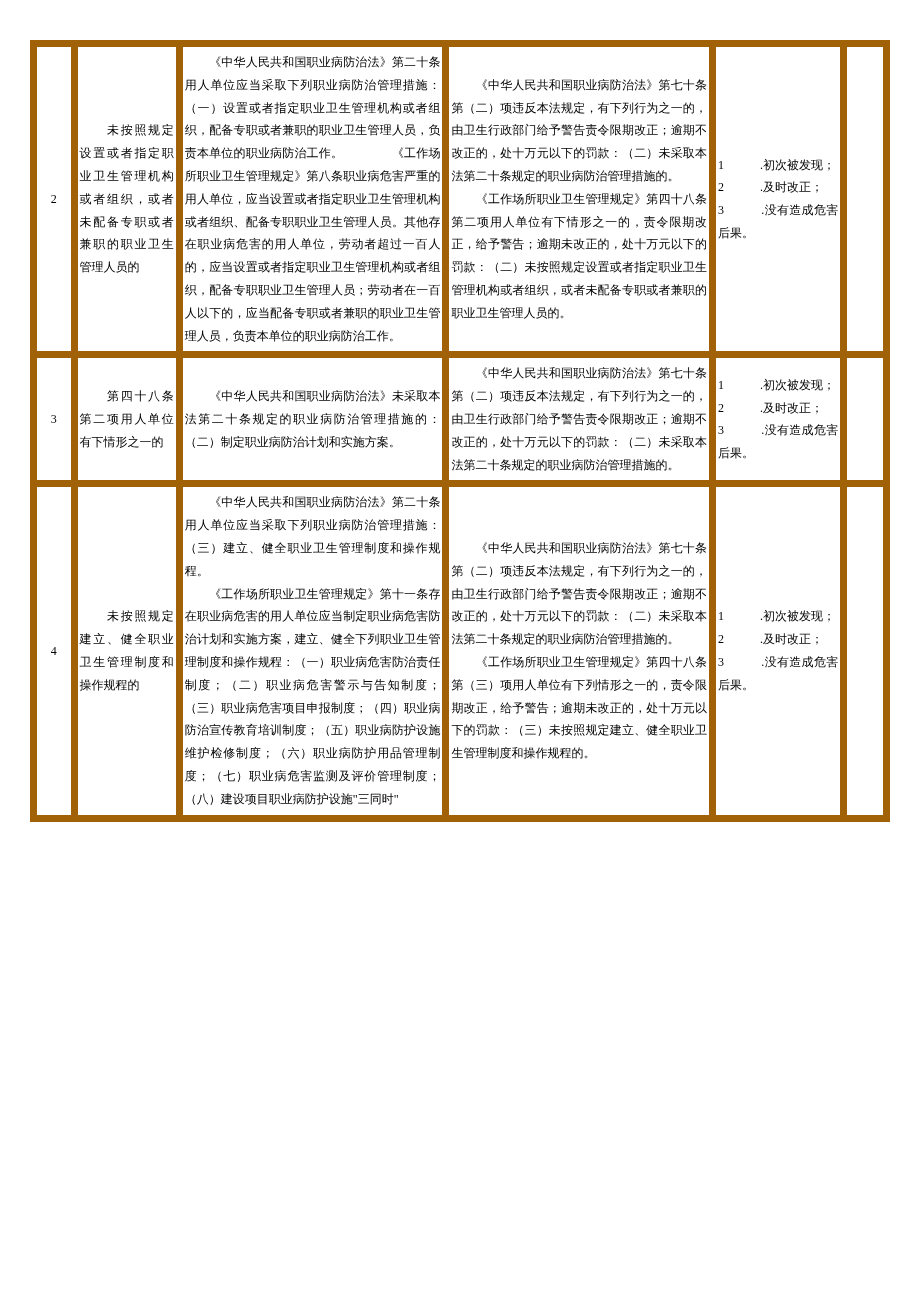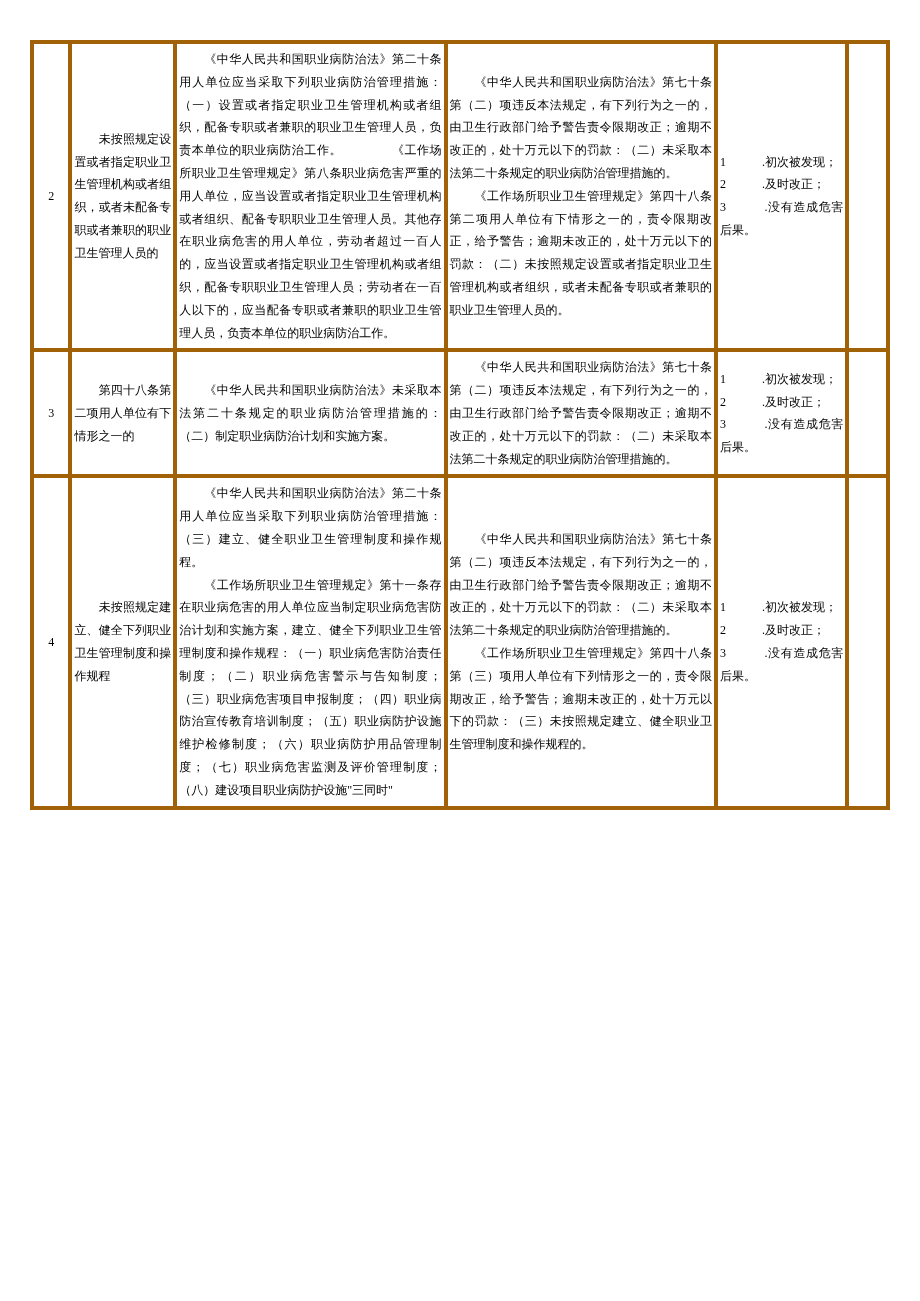--- a/index.html
+++ b/index.html
@@ -10,21 +10,21 @@
     margin: 0;
     padding: 40px 30px;
     line-height: 1.9;
   }
   table {
     border-collapse: collapse;
     width: 100%;
     table-layout: fixed;
   }
   td {
-    border: 4px solid #a16207;
+    border: 7px solid #a16207;
     vertical-align: middle;
     padding: 4px 2px;
     text-align: justify;
     text-justify: inter-ideograph;
     word-break: break-all;
   }
   td.num {
     text-align: center;
     width: 28px;
   }
@@ -50,20 +50,20 @@
     <tr>
       <td class="num">3</td>
       <td class="c2">　　第四十八条第二项用人单位有下情形之一的</td>
       <td class="c3">　　《中华人民共和国职业病防治法》未采取本法第二十条规定的职业病防治管理措施的：（二）制定职业病防治计划和实施方案。</td>
       <td class="c4">　　《中华人民共和国职业病防治法》第七十条第（二）项违反本法规定，有下列行为之一的，由卫生行政部门给予警告责令限期改正；逾期不改正的，处十万元以下的罚款：（二）未采取本法第二十条规定的职业病防治管理措施的。</td>
       <td class="c5">1　　　.初次被发现；<br>2　　　.及时改正；<br>3　　　.没有造成危害后果。</td>
       <td class="c6"></td>
     </tr>
     <tr>
       <td class="num">4</td>
-      <td class="c2">　　未按照规定建立、健全下列职业卫生管理制度和操作规程</td>
+      <td class="c2">　　未按照规定建立、健全职业卫生管理制度和操作规程的</td>
       <td class="c3">　　《中华人民共和国职业病防治法》第二十条用人单位应当采取下列职业病防治管理措施：（三）建立、健全职业卫生管理制度和操作规程。<br>　　《工作场所职业卫生管理规定》第十一条存在职业病危害的用人单位应当制定职业病危害防治计划和实施方案，建立、健全下列职业卫生管理制度和操作规程：（一）职业病危害防治责任制度；（二）职业病危害警示与告知制度；（三）职业病危害项目申报制度；（四）职业病防治宣传教育培训制度；（五）职业病防护设施维护检修制度；（六）职业病防护用品管理制度；（七）职业病危害监测及评价管理制度；（八）建设项目职业病防护设施"三同时"</td>
       <td class="c4">　　《中华人民共和国职业病防治法》第七十条第（二）项违反本法规定，有下列行为之一的，由卫生行政部门给予警告责令限期改正；逾期不改正的，处十万元以下的罚款：（二）未采取本法第二十条规定的职业病防治管理措施的。<br>　　《工作场所职业卫生管理规定》第四十八条第（三）项用人单位有下列情形之一的，责令限期改正，给予警告；逾期未改正的，处十万元以下的罚款：（三）未按照规定建立、健全职业卫生管理制度和操作规程的。</td>
       <td class="c5">1　　　.初次被发现；<br>2　　　.及时改正；<br>3　　　.没有造成危害后果。</td>
       <td class="c6"></td>
     </tr>
   </tbody>
 </table>
 
 </body></html>

